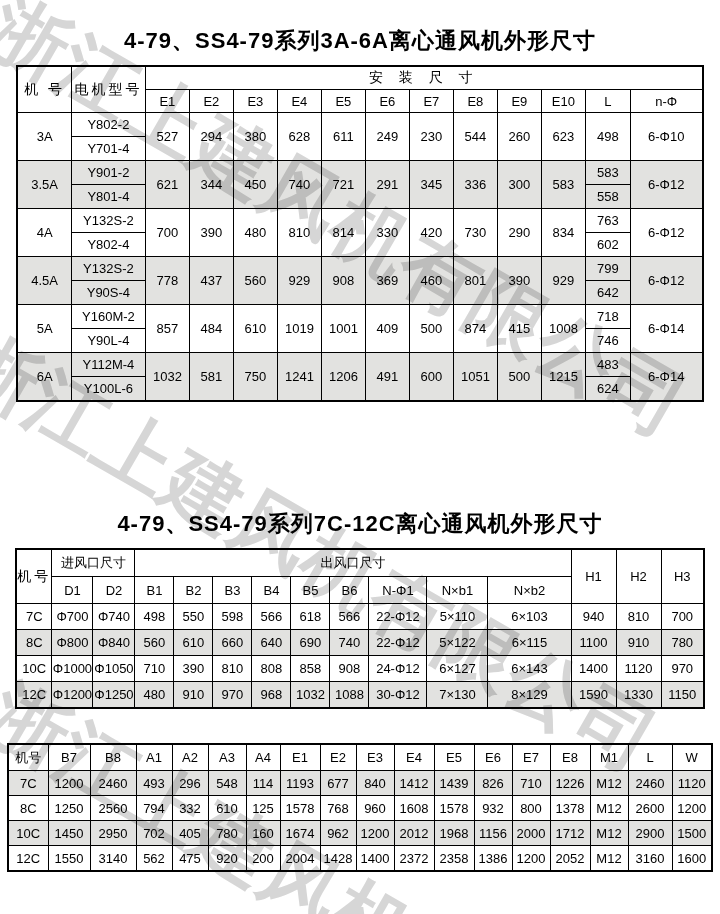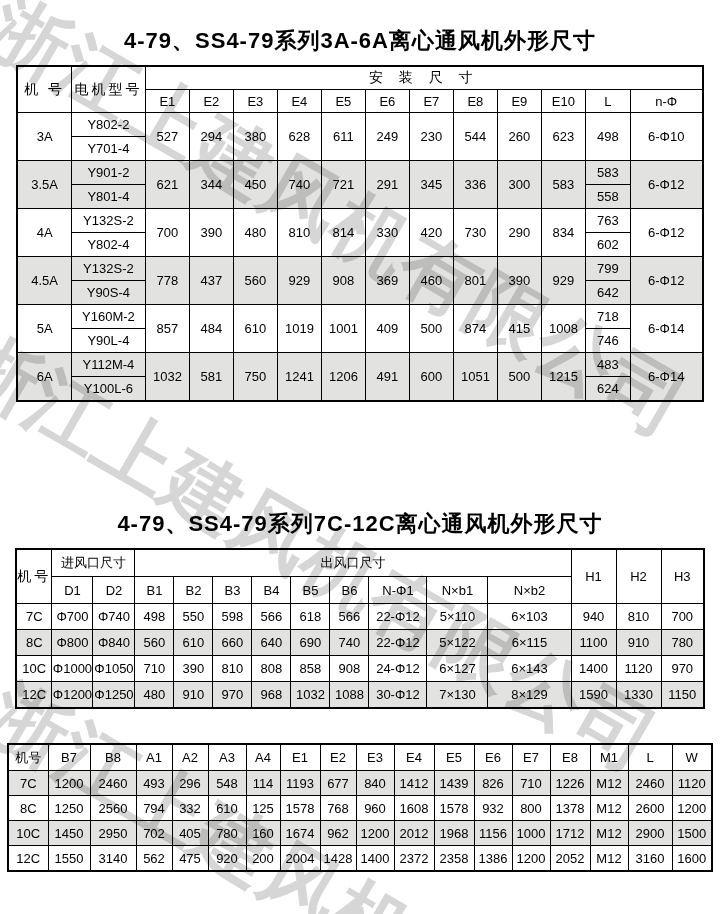--- a/index.html
+++ b/index.html
@@ -439,21 +439,21 @@
         <td>702</td>
         <td>405</td>
         <td>780</td>
         <td>160</td>
         <td>1674</td>
         <td>962</td>
         <td>1200</td>
         <td>2012</td>
         <td>1968</td>
         <td>1156</td>
-        <td>1000</td>
+        <td>2000</td>
         <td>1712</td>
         <td>M12</td>
         <td>2900</td>
         <td>1500</td>
       </tr>
       <tr class="">
         <td>12C</td>
         <td>1550</td>
         <td>3140</td>
         <td>562</td>

